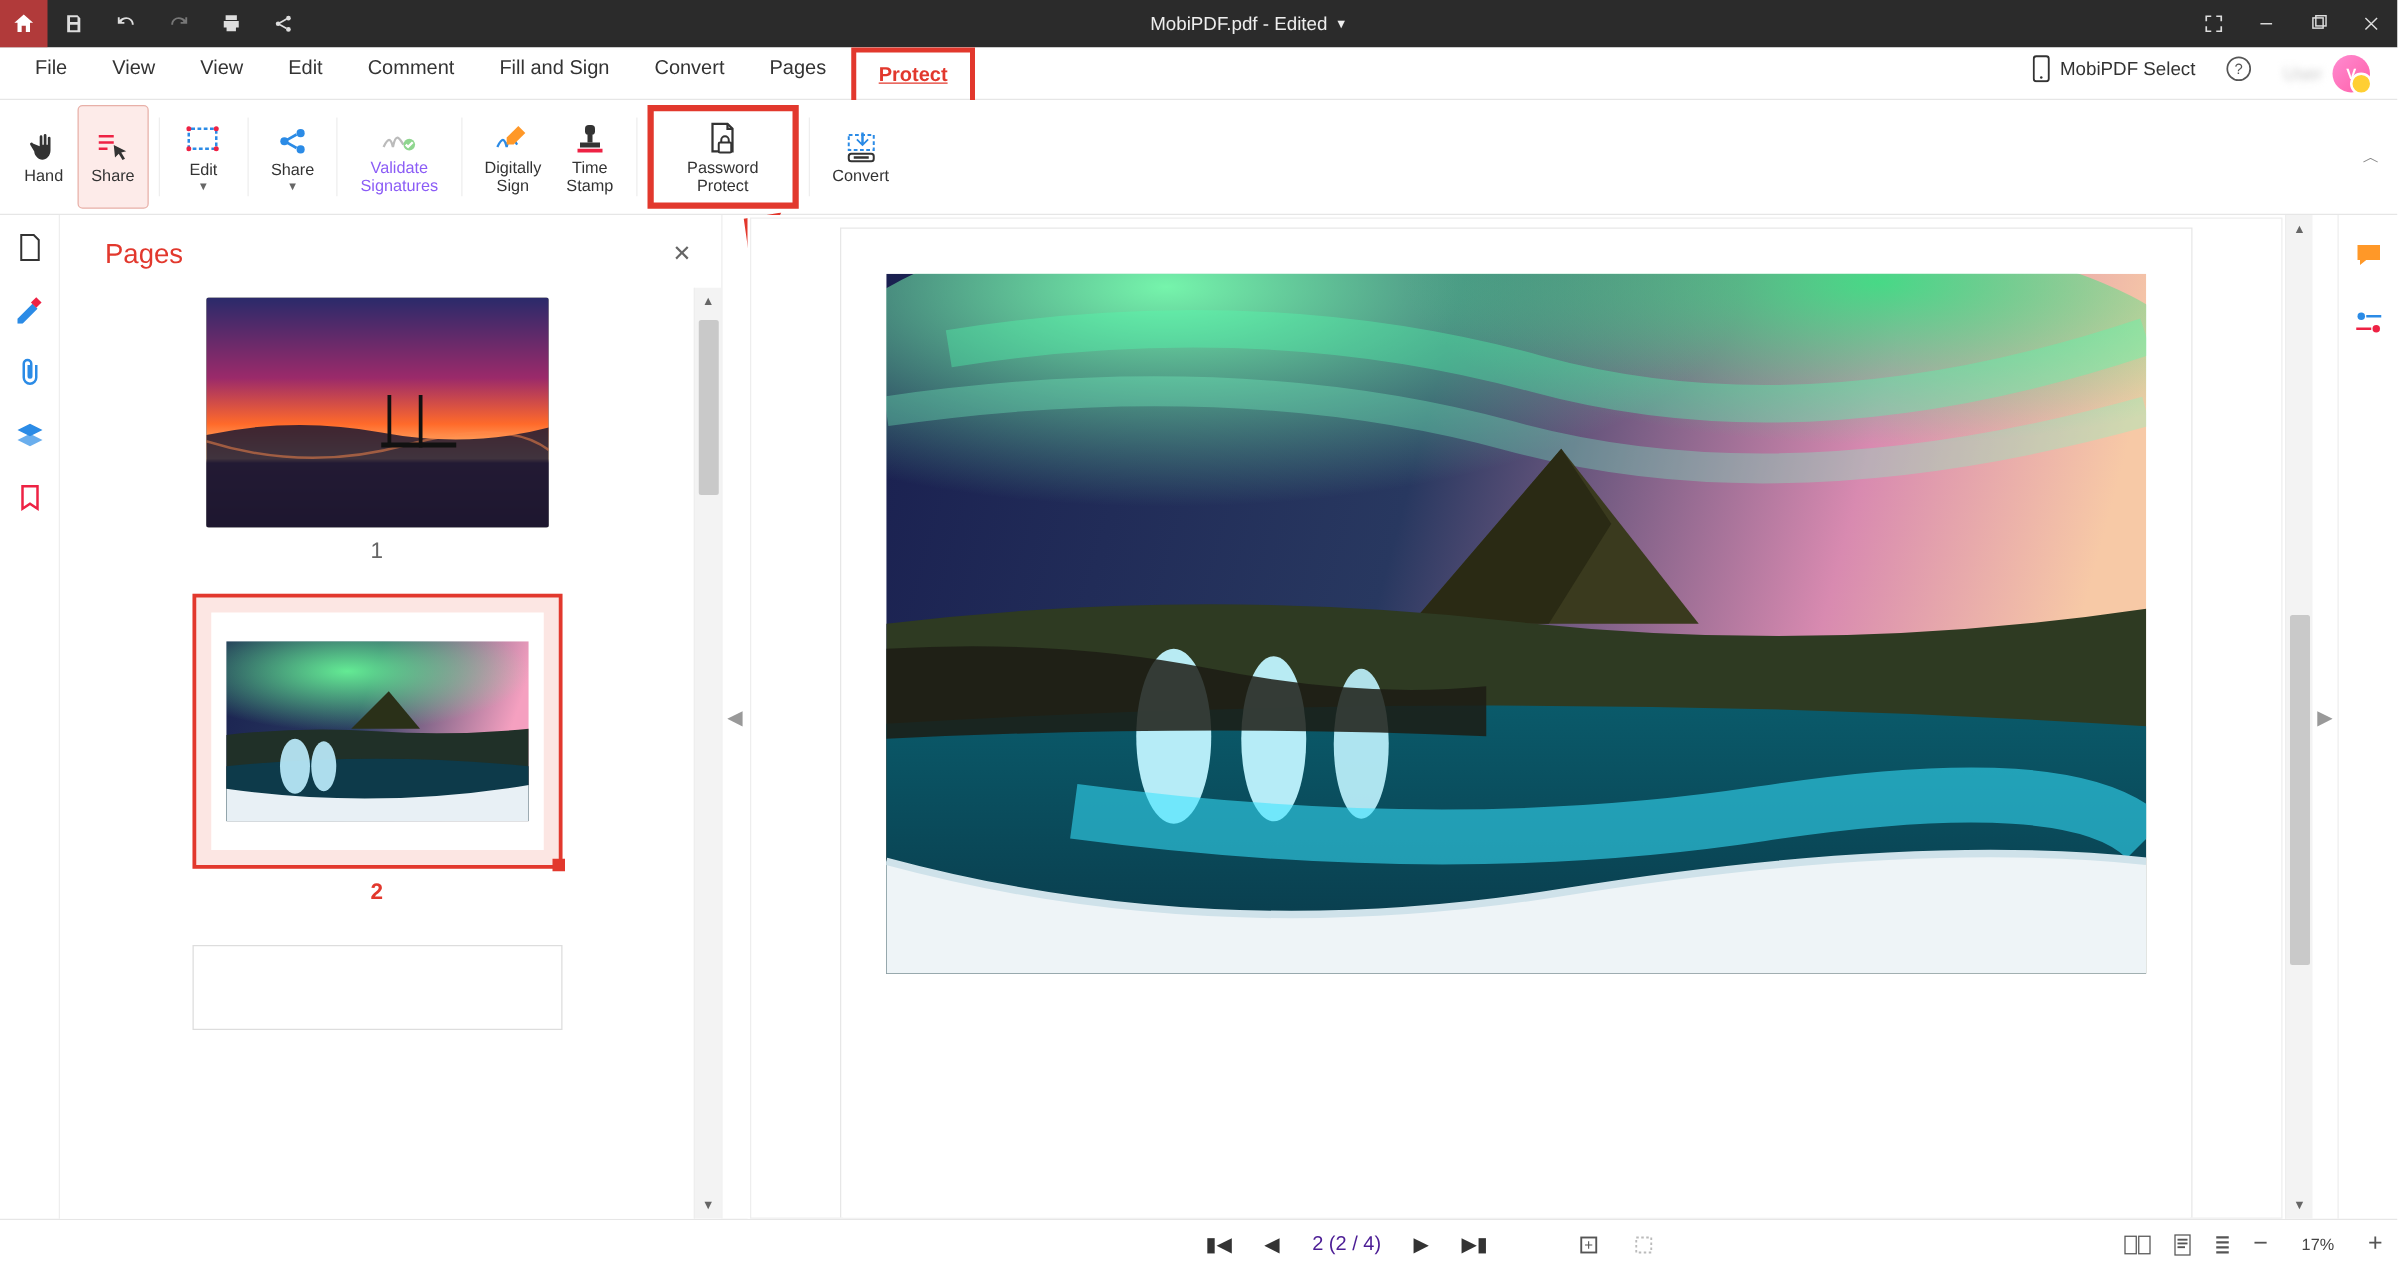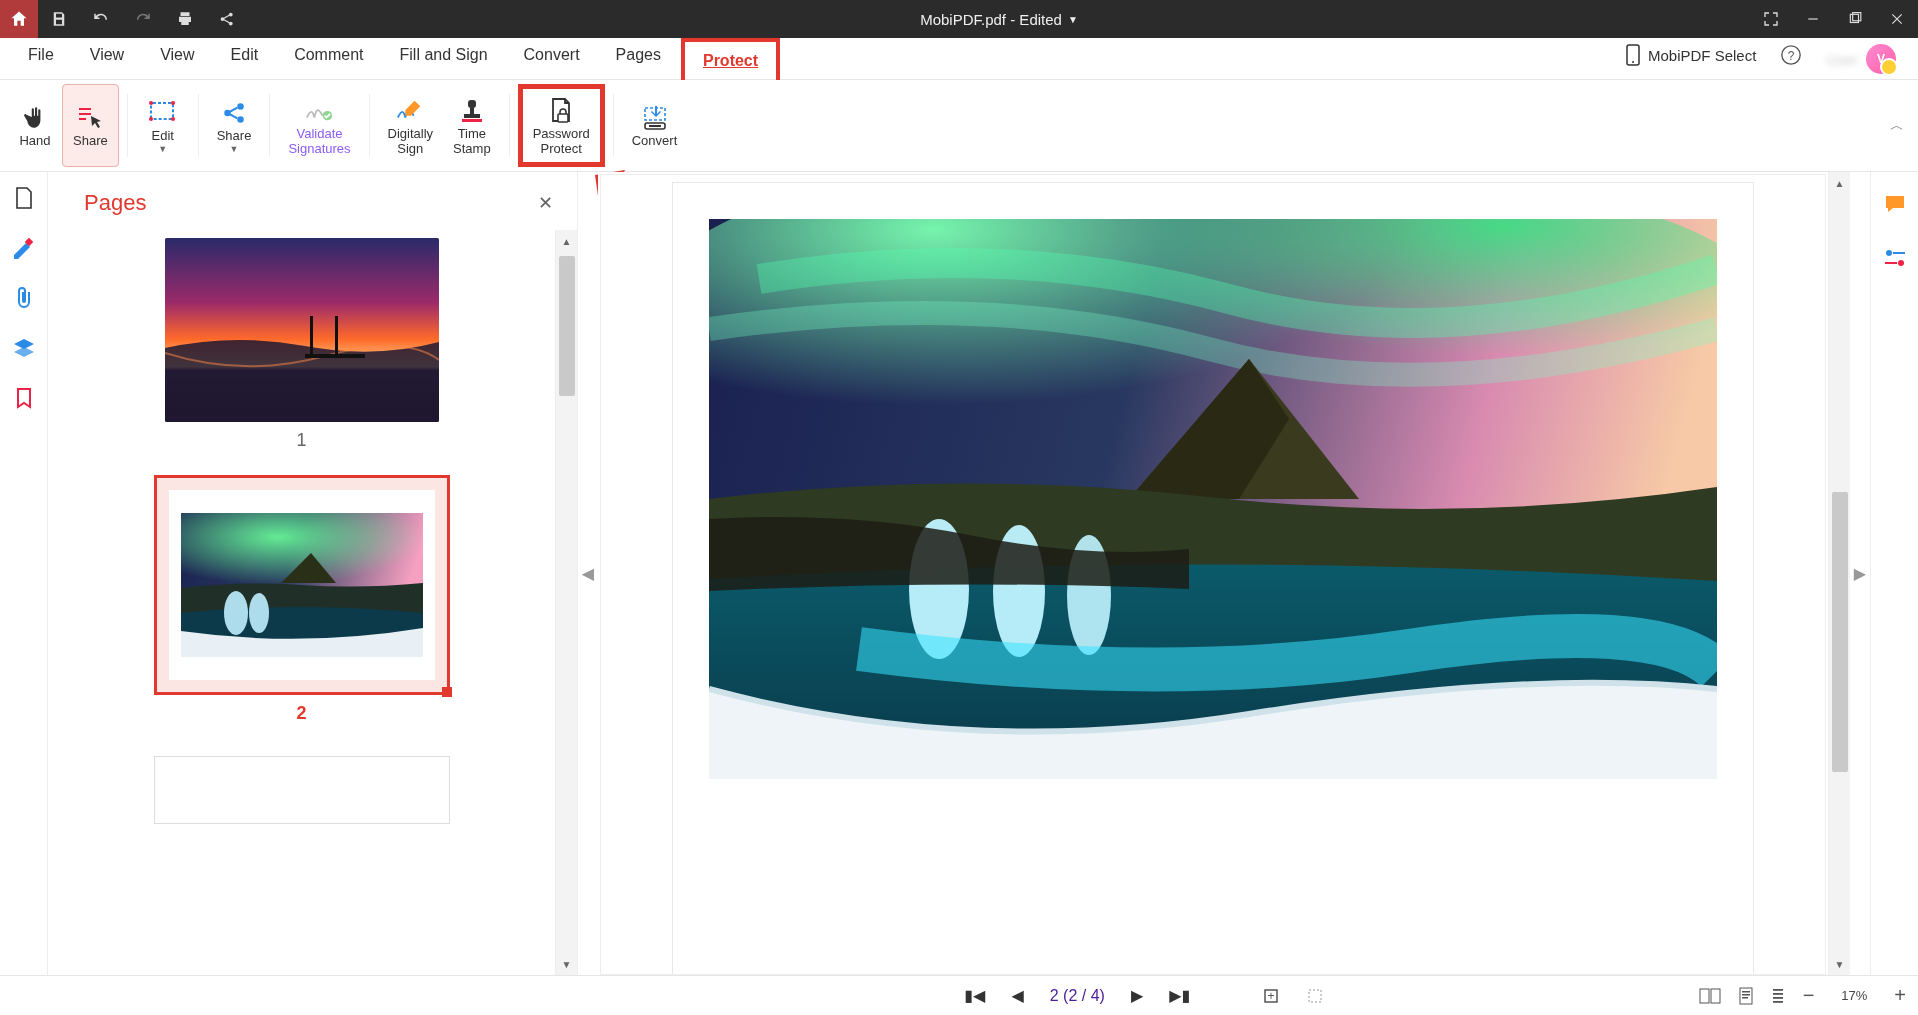--- a/index.html
+++ b/index.html
@@ -27,21 +27,21 @@
   
   .ribbon { height: 92px; background: #fff; border-bottom: 1px solid #e6e6e6; display: flex; align-items: stretch; padding: 4px 8px; position: relative; }
   .ribbon .tool { min-width: 54px; padding: 6px 10px 4px 10px; display: flex; flex-direction: column; align-items: center; justify-content: center; gap: 2px; cursor: pointer; border-radius: 4px; }
   .ribbon .tool.selected { background: #fdebe9; border: 1px solid #e8b0a8; }
   .ribbon .tool.disabled { color: #b0b0b0; cursor: default; }
   .ribbon .tool .ticon { width: 28px; height: 28px; display: flex; align-items: center; justify-content: center; }
   .ribbon .tool .tlabel { font-size: 13px; color: #333; text-align: center; line-height: 1.15; white-space: pre-line; }
   .ribbon .tool.disabled .tlabel { color: #8b5cf6; }
   .ribbon .tool .caret { font-size: 9px; color: #666; margin-top: -2px; }
   .ribbon .sep { width: 1px; background: #eee; margin: 10px 8px; }
-  .ribbon .highlight-box { border: 5px solid #e2382d; padding: 0; display: flex; }
+  .ribbon .highlight-box { border: 5px solid #e2382d; padding: 17px; display: flex; }
   .ribbon .collapse-caret { position: absolute; right: 14px; top: 50%; transform: translateY(-50%); color: #888; cursor: pointer; font-size: 14px; }
 
   
   .arrow-annot { position: absolute; left: 590px; top: 170px; pointer-events: none; }
 
   
   .main { flex: 1; display: flex; min-height: 0; }
 
   .left-rail { width: 48px; background: #fff; border-right: 1px solid #eee; display: flex; flex-direction: column; align-items: center; padding-top: 12px; gap: 22px; }
   .left-rail .rail-icon { width: 28px; height: 28px; display: flex; align-items: center; justify-content: center; cursor: pointer; color: #444; }

